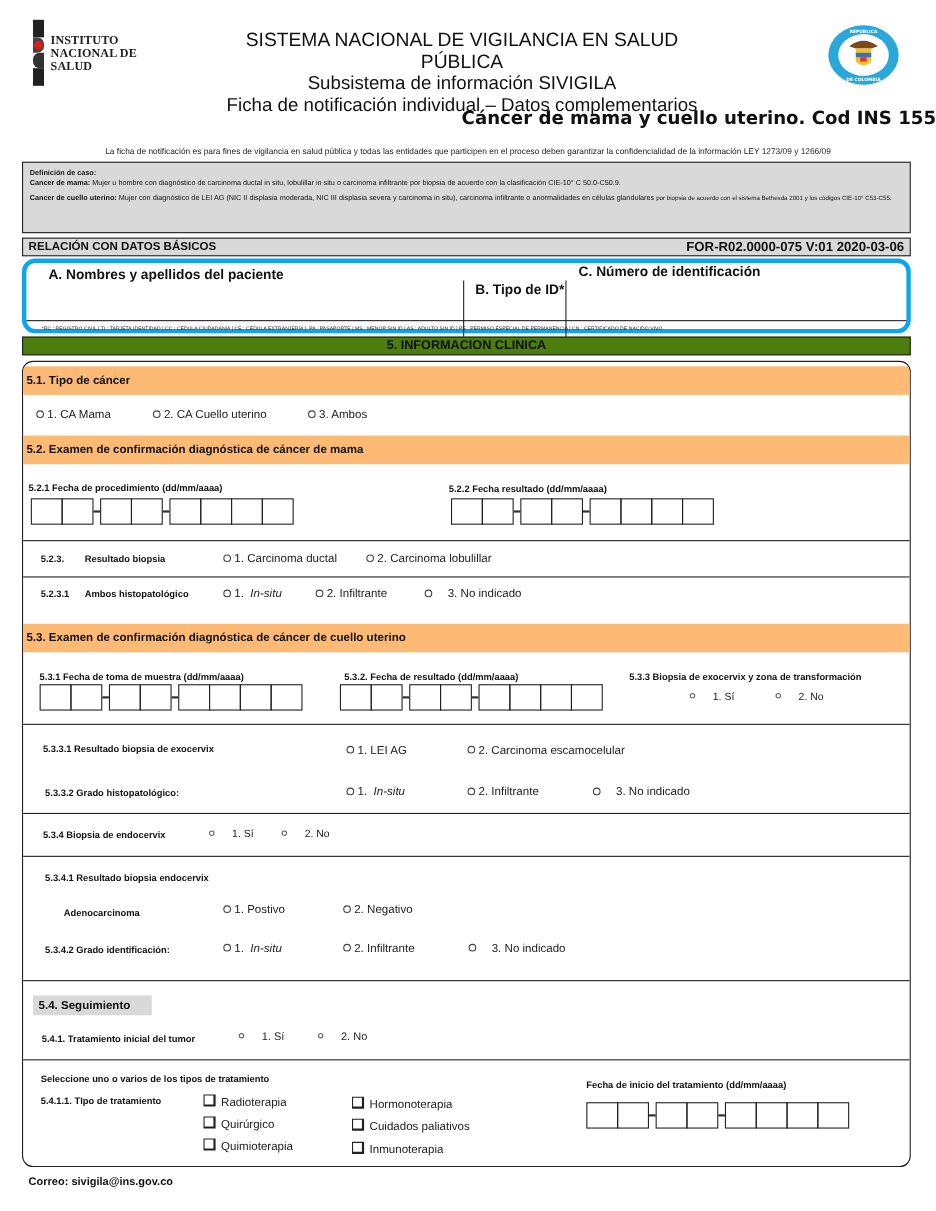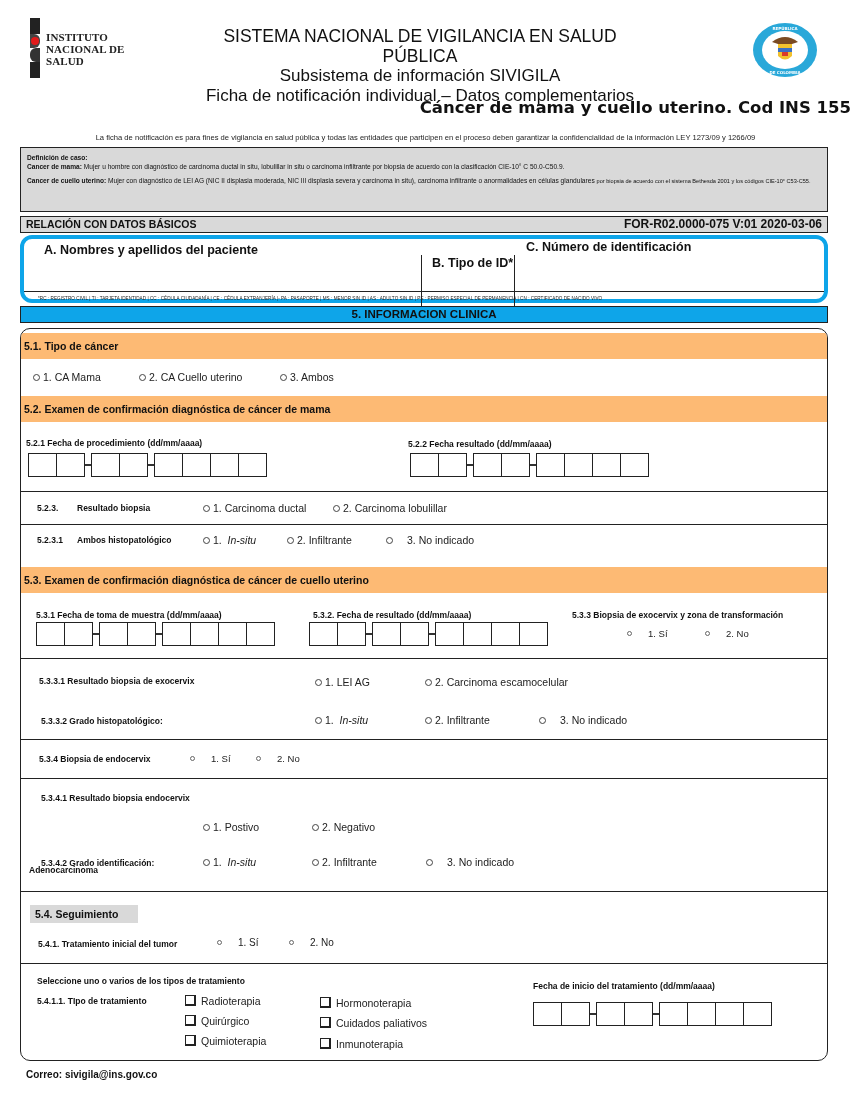--- a/index.html
+++ b/index.html
@@ -25,21 +25,21 @@
 
   
   .rel-bar { left: 20px; top: 216px; width: 808px; height: 17px; background: #d9d9d9; border: 1px solid #222; font-weight: bold; font-size: 10.5px; line-height: 15px; padding: 0 5px; display: flex; justify-content: space-between; }
   .rel-bar .code { font-size: 12px; }
   .id-box { left: 20px; top: 235px; width: 808px; height: 68px; border: 4px solid #0ea5e9; border-radius: 12px; }
   .id-a { position: absolute; left: 20px; top: 4px; font-weight: bold; font-size: 12.5px; }
   .id-b { position: absolute; left: 397px; top: 16px; width: 94px; height: 52px; border-left: 1px solid #222; border-right: 1px solid #222; font-weight: bold; font-size: 12.5px; padding: 1px 0 0 10px; }
   .id-c { position: absolute; left: 502px; top: 1px; font-weight: bold; font-size: 12.5px; }
   .id-foot { position: absolute; left: 0; right: 0; top: 52px; border-top: 1px solid #222; font-size: 4.6px; line-height: 14px; padding-left: 14px; letter-spacing: 0.05px; color: #222; white-space: nowrap; }
 
-  .info-bar { left: 20px; top: 306px; width: 808px; height: 17px; background: #0ea5e9; border: 1px solid #222; font-weight: bold; font-size: 11.5px; line-height: 15px; text-align: center; }
+  .info-bar { left: 20px; top: 306px; width: 808px; height: 17px; background: #4d7c0f; border: 1px solid #222; font-weight: bold; font-size: 11.5px; line-height: 15px; text-align: center; }
 
   
   .main-box { left: 20px; top: 328px; width: 808px; height: 733px; border: 1px solid #222; border-radius: 10px; overflow: hidden; }
   .sec-head { position: absolute; left: 0; right: 0; height: 26px; background: #fdba74; font-weight: bold; font-size: 10.5px; line-height: 26px; padding-left: 3px; }
   .hline { position: absolute; left: 0; right: 0; height: 1px; background: #222; }
   .lbl { position: absolute; font-weight: bold; font-size: 8.5px; white-space: nowrap; }
   .opt { position: absolute; font-size: 10.5px; white-space: nowrap; color: #222; }
   .opt i { font-style: italic; }
   .radio { display: inline-block; width: 7px; height: 7px; border: 1px solid #444; border-radius: 50%; margin-right: 3px; vertical-align: 0px; }
   .radio-s { display: inline-block; width: 5px; height: 5px; border: 1px solid #666; border-radius: 50%; margin-right: 16px; vertical-align: 1px; }
@@ -227,21 +227,21 @@
   <div class="opt" style="left:404px;top:385px;"><span class="radio"></span><span>2. Infiltrante</span></div>
   <div class="opt" style="left:518px;top:385px;"><span class="radio" style="margin-right:14px;"></span><span>3. No indicado</span></div>
   <div class="hline" style="top:410px;"></div>
 
   <div class="lbl" style="left:18px;top:425px;">5.3.4  Biopsia de endocervix</div>
   <div class="opt" style="left:169px;top:424px;font-size:9.5px;"><span class="radio-s"></span><span>1. Sí</span></div>
   <div class="opt" style="left:235px;top:424px;font-size:9.5px;"><span class="radio-s"></span><span>2. No</span></div>
   <div class="hline" style="top:449px;"></div>
 
   <div class="lbl" style="left:20px;top:464px;">5.3.4.1 Resultado biopsia endocervix</div>
-  <div class="lbl" style="left:8px;top:496px;margin-top:40px;">Adenocarcinoma</div>
+  <div class="lbl" style="left:37px;top:496px;">Adenocarcinoma</div>
   <div class="opt" style="left:182px;top:492px;"><span class="radio"></span><span>1. Postivo</span></div>
   <div class="opt" style="left:291px;top:492px;"><span class="radio"></span><span>2. Negativo</span></div>
 
   <div class="lbl" style="left:20px;top:529px;">5.3.4.2 Grado identificación:</div>
   <div class="opt" style="left:182px;top:527px;"><span class="radio"></span><span>1.</span>&nbsp;&nbsp;<i>In-situ</i></div>
   <div class="opt" style="left:291px;top:527px;"><span class="radio"></span><span>2. Infiltrante</span></div>
   <div class="opt" style="left:405px;top:527px;"><span class="radio" style="margin-right:14px;"></span><span>3. No indicado</span></div>
   <div class="hline" style="top:562px;"></div>
 
   <div style="position:absolute;left:9px;top:576px;width:108px;height:18px;background:#d9d9d9;font-weight:bold;font-size:10.5px;line-height:18px;padding-left:5px;">5.4. Seguimiento</div>

